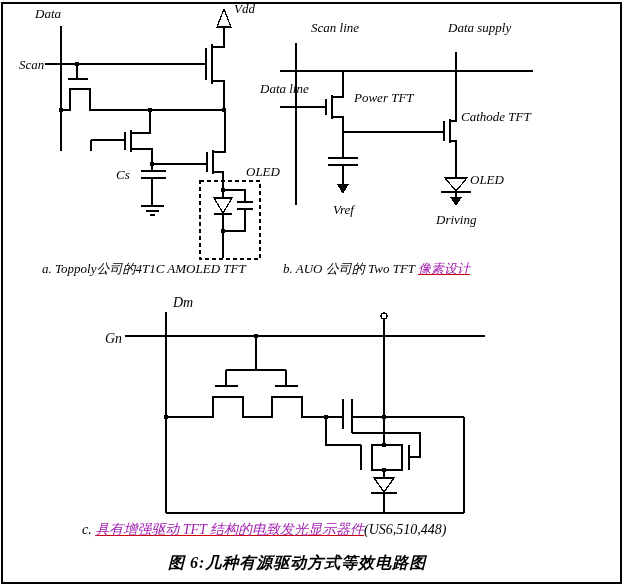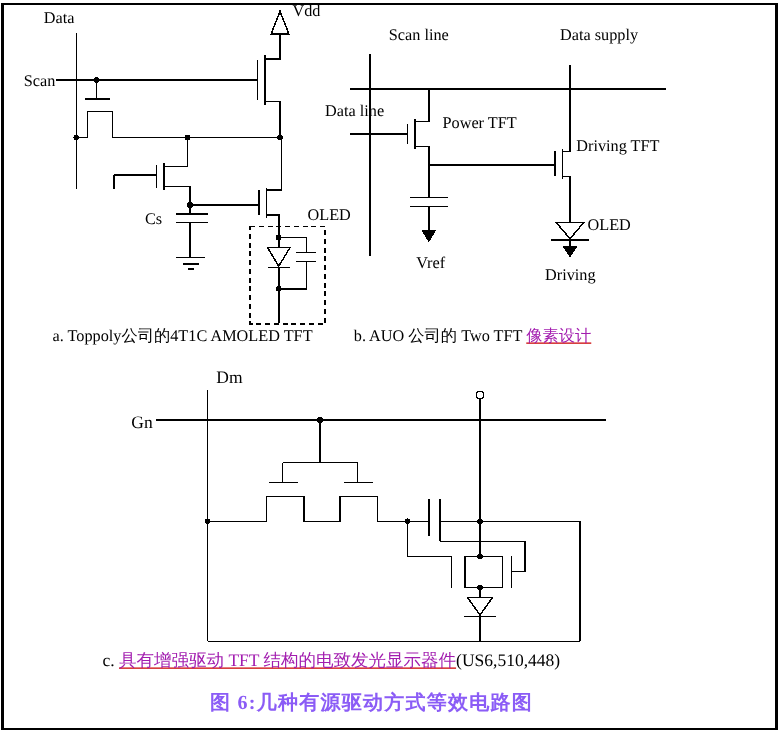--- a/index.html
+++ b/index.html
@@ -2,39 +2,40 @@
 <html><head>
 <meta charset="utf-8">
 <style>
   html,body{margin:0;padding:0;background:#fff;}
   #page{
     position:relative;
     width:625px;height:586px;
     background:#ffffff;
     font-family:"Liberation Serif","DejaVu Serif",serif;
     overflow:hidden;
+    font-style:italic;
   }
   #frame{position:absolute;left:0;top:0;}
   .lbl{
     position:absolute;
     color:#000;
     font-size:13px;
     line-height:14px;
     white-space:nowrap;
   }
   .cap{font-size:13px;text-align:center;}
   .red-ul{
     color:#a21caf;
     text-decoration:underline;
     text-decoration-color:#cc0000;
   }
   .fig-cap{
     font-size:16px;
     font-weight:bold;
-    color:#8b5cf6;
+    color:#000000;
     letter-spacing:1px;
   }
 </style>
 </head>
 <body>
 
 <div id="page">
 
   <svg id="frame" width="625" height="586" viewBox="0 0 625 586" fill="none" stroke="#000" stroke-width="1.2" shape-rendering="crispEdges">
 
@@ -194,21 +195,21 @@
   <span class="lbl" style="left:234px;top:2px">Vdd</span>
   <span class="lbl" style="left:19px;top:58px">Scan</span>
   <span class="lbl" style="left:116px;top:168px">Cs</span>
   <span class="lbl" style="left:246px;top:165px">OLED</span>
   <span class="lbl cap" style="left:42px;top:262px">a. Toppoly公司的4T1C AMOLED TFT</span>
 
   <span class="lbl" style="left:311px;top:21px">Scan line</span>
   <span class="lbl" style="left:448px;top:21px">Data supply</span>
   <span class="lbl" style="left:260px;top:82px">Data line</span>
   <span class="lbl" style="left:354px;top:91px">Power TFT</span>
-  <span class="lbl" style="left:461px;top:110px">Driving TFT</span>
+  <span class="lbl" style="left:461px;top:110px">Cathode TFT</span>
   <span class="lbl" style="left:333px;top:203px">Vref</span>
   <span class="lbl" style="left:470px;top:173px">OLED</span>
   <span class="lbl" style="left:436px;top:213px">Driving</span>
   <span class="lbl cap" style="left:283px;top:262px"><span>b. AUO 公司的 Two TFT </span><span class="red-ul">像素设计</span></span>
 
   <span class="lbl" style="left:173px;top:296px;font-size:14px">Dm</span>
   <span class="lbl" style="left:105px;top:332px;font-size:14px">Gn</span>
   <span class="lbl" style="left:82px;top:523px;font-size:14px"><span>c. </span><span class="red-ul">具有增强驱动 TFT 结构的电致发光显示器件</span><span>(US6,510,448)</span></span>
 
   <span class="lbl fig-cap" style="left:168px;top:556px">图 6:几种有源驱动方式等效电路图</span>

